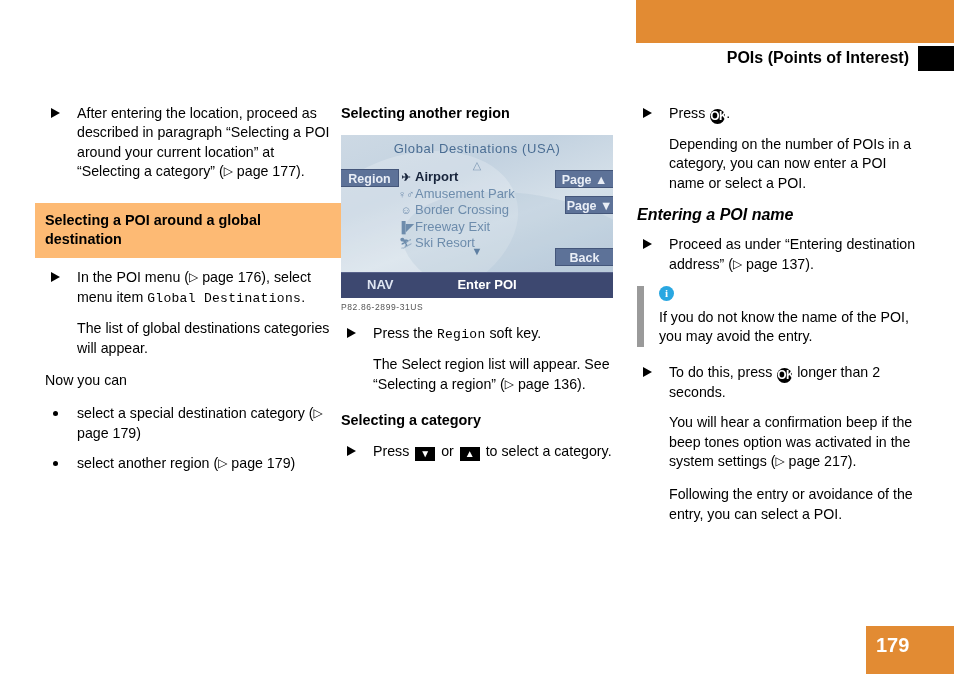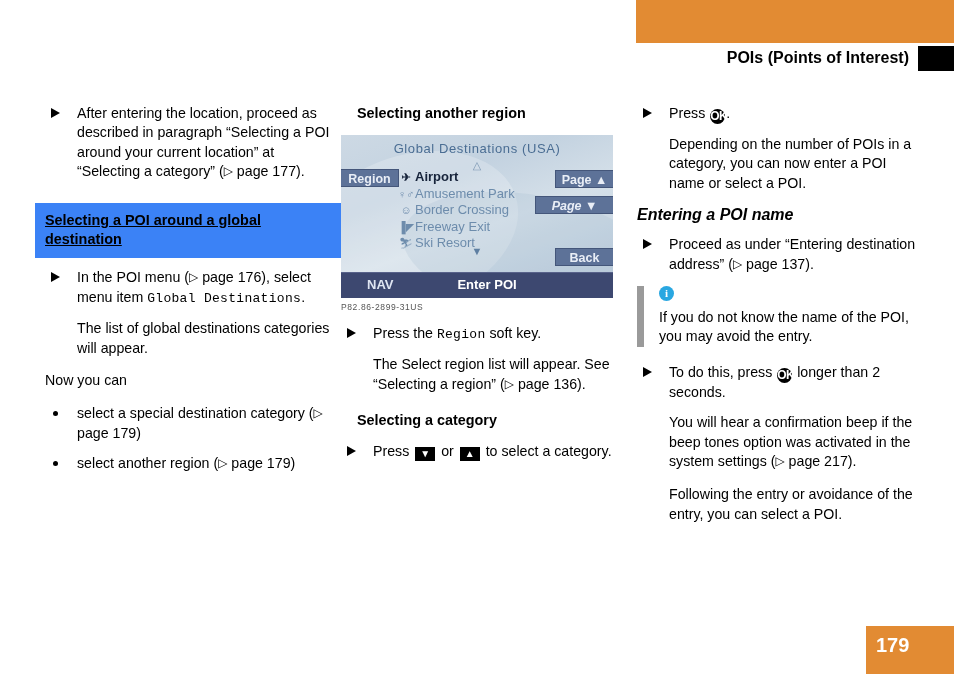--- a/index.html
+++ b/index.html
@@ -118,29 +118,28 @@
     left: 8px;
     top: 7px;
     width: 5px; height: 5px;
     border-radius: 50%;
     background: #000;
   }
 
   h2.section-head {
     font-size: 14.4px;
     font-weight: bold;
-    margin: 0 0 12px 16px;
+    margin: 0 0 12px 0;
     line-height: 19px;
   }
   h2.section-head.boxed {
-    background: #3b82f6;
+    background: #fdba74;
     padding: 8px 10px 9px 10px;
     margin: 20px 0 10px -10px;
     width: 288px;
-    text-decoration: underline;
   }
   h3.sub-head {
     font-size: 16px;
     font-weight: bold;
     font-style: italic;
     margin: 3px 0 11px 0;
   }
 
   .mono {
     font-family: "Liberation Mono", monospace;
@@ -300,21 +299,21 @@
     border: 1px solid #44567a;
     box-sizing: border-box;
   }
   #sk-region {
     left: 0; top: 34px;
     width: 58px;
     text-align: center;
     border-left: none;
   }
   #sk-page-up   { right: 0; top: 35px; width: 58px; border-right:none; }
-  #sk-page-down { right: 0; top: 61px; width: 78px; border-right:none;font-style:italic; }
+  #sk-page-down { right: 0; top: 61px; width: 48px; border-right:none; }
   #sk-back      { right: 0; top: 113px; width: 58px; border-right:none; }
   #nav-statusbar {
     position: absolute;
     left: 0; bottom: 0;
     width: 100%;
     height: 25px;
     background: #3d4870;
     border-top: 1px solid #58628a;
   }
   #nav-status-left {

